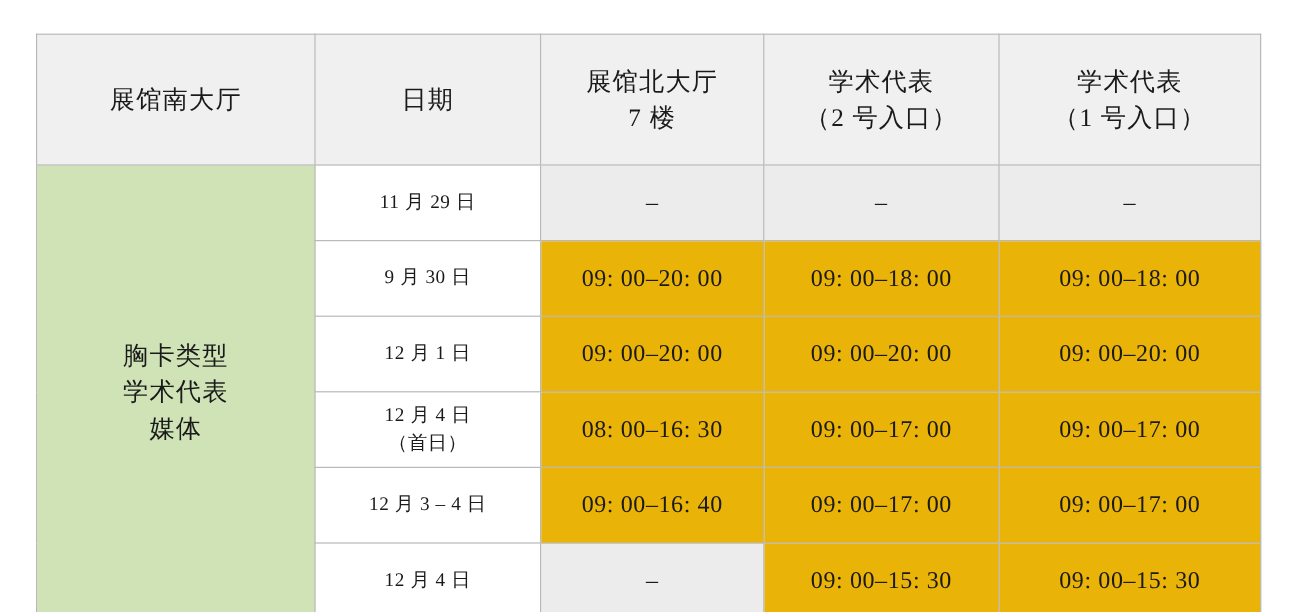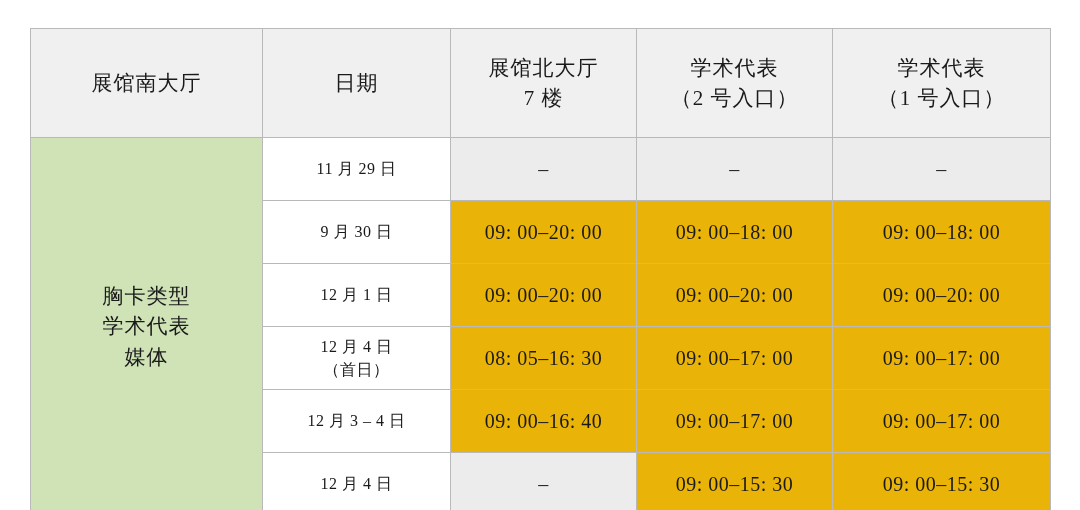--- a/index.html
+++ b/index.html
@@ -141,21 +141,21 @@
         <td class="time-cell">09: 00–20: 00</td>
         <td class="time-cell">09: 00–20: 00</td>
         <td class="time-cell">09: 00–20: 00</td>
       </tr>
 
       <tr>
         <td class="date-cell">
           <span class="hdr-line nowrap">12 月 4 日</span>
           <span class="hdr-line nowrap">（首日）</span>
         </td>
-        <td class="time-cell">08: 05–16: 30</td>
+        <td class="time-cell">08: 00–16: 30</td>
         <td class="time-cell">09: 00–17: 00</td>
         <td class="time-cell">09: 00–17: 00</td>
       </tr>
 
       <tr>
         <td class="date-cell">
           <span class="hdr-line nowrap">12 月 3 – 4 日</span>
         </td>
         <td class="time-cell">09: 00–16: 40</td>
         <td class="time-cell">09: 00–17: 00</td>

